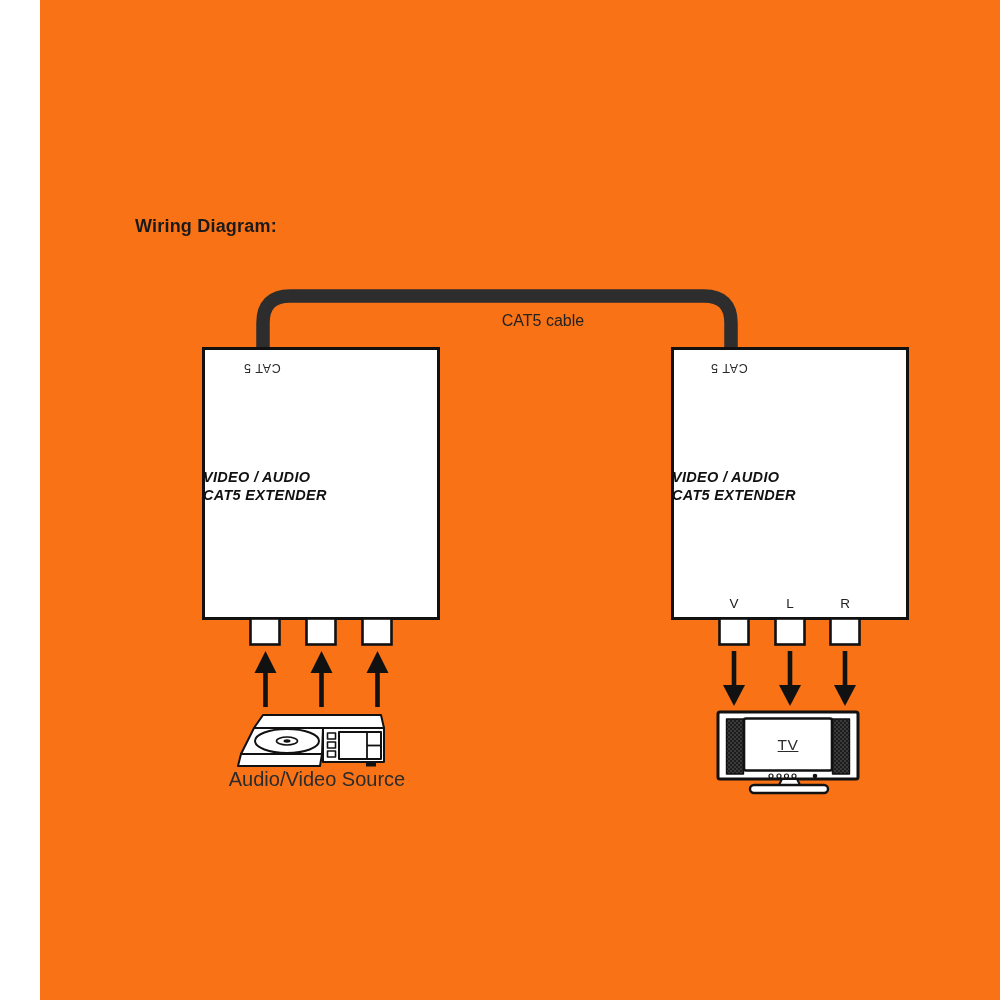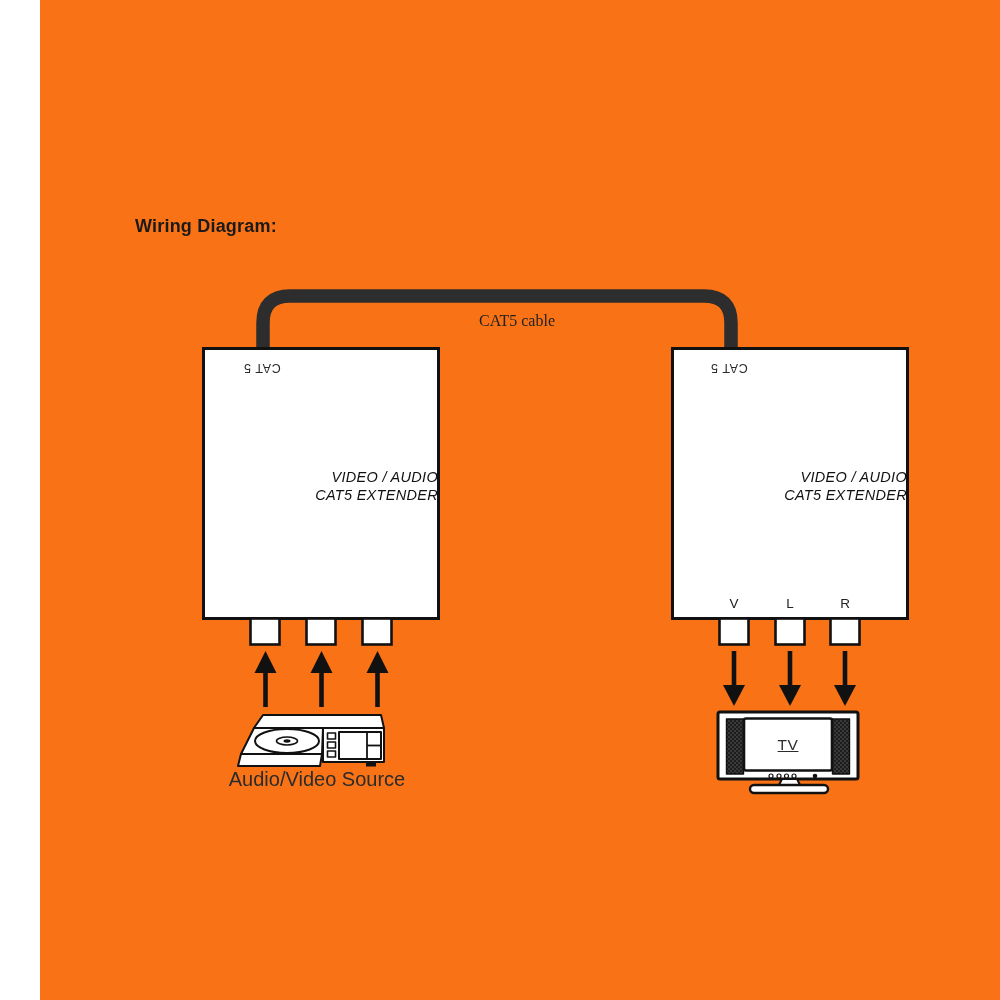--- a/index.html
+++ b/index.html
@@ -27,41 +27,40 @@
     white-space: nowrap;
   }
   .page-title {
     left: 95px;
     top: 216px;
     font-size: 18px;
     font-weight: bold;
     letter-spacing: 0.2px;
   }
   .cable-label {
-    left: 477px;
+    left: 503px;
     top: 321px;
     transform: translate(-50%, -50%);
     font-size: 16px;
     color: #222;
-    font-family: Liberation Serif, serif;
   }
   .port-label {
     font-size: 12.5px;
     letter-spacing: 0.6px;
     color: #2a2a2a;
     transform: translate(-50%, -50%) rotate(180deg);
   }
   .port-label.left  { left: 222px; top: 368px; }
   .port-label.right { left: 689px; top: 368px; }
   .extender-label {
     position: absolute;
     width: 235px;
-    text-align: right;
+    text-align: left;
     font-size: 14.5px;
-    font-weight: normal;
+    font-weight: bold;
     font-style: italic;
     line-height: 18px;
     letter-spacing: 0.3px;
     color: #111;
     top: 468px;
   }
   .extender-label.left  { left: 163px; }
   .extender-label.right { left: 632px; }
   .output-label {
     font-size: 13.5px;

